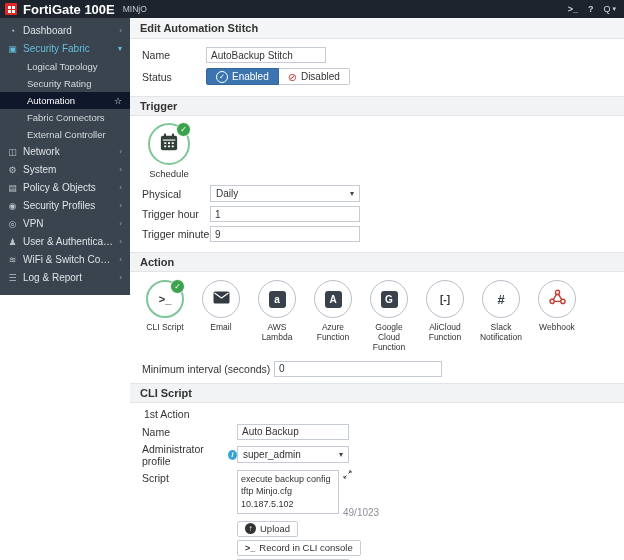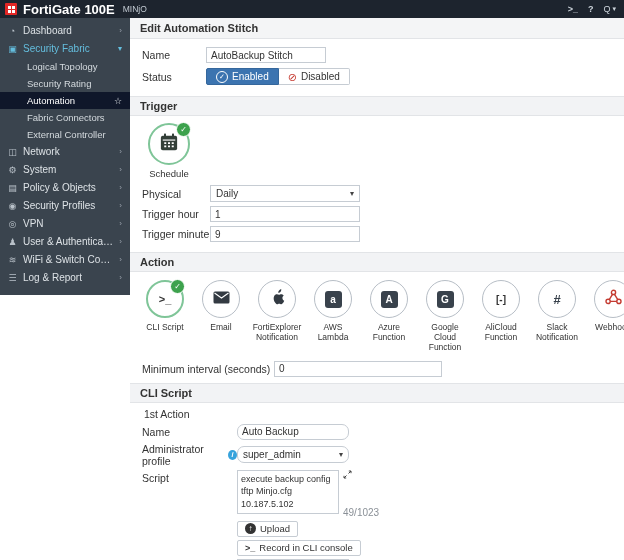--- a/index.html
+++ b/index.html
@@ -38,21 +38,21 @@
 
   
   .main{flex:1;display:flex;flex-direction:column;min-width:0;overflow:hidden;height:542px;}
   .page-header{background:#f4f5f6;border-bottom:1px solid #e2e4e7;padding:4px 10px;font-size:11px;font-weight:bold;flex:none;}
   .section-bar{background:#f2f3f5;border-top:1px solid #e2e4e7;border-bottom:1px solid #e2e4e7;padding:3px 10px;font-size:11px;font-weight:bold;flex:none;}
 
   .pad{padding:8px 12px 6px;}
   .frow{display:flex;align-items:center;margin-bottom:5px;font-size:10.5px;}
   .frow>label{width:64px;flex:none;}
   .txt{border:1px solid #c6ccd3;height:16px;font-size:10px;padding:0 4px;color:#333;font-family:inherit;background:#fff;outline:none;box-sizing:border-box;}
-  .w120{width:120px;}.w150{width:150px;}.w168{width:168px;}.w112{width:112px;border-radius:7px;}
+  .w120{width:120px;}.w150{width:150px;}.w168{width:168px;}.w112{width:112px;}
 
   .seg{display:flex;}
   .seg-btn{display:flex;align-items:center;gap:4px;font-size:10px;height:17px;padding:0 9px;border:1px solid #c6ccd3;background:#fff;color:#333;cursor:pointer;box-sizing:border-box;font-family:inherit;}
   .seg-btn.active{background:#3c74b0;border-color:#35679c;color:#fff;border-radius:2px 0 0 2px;justify-content:space-between;}
   .seg-btn+.seg-btn{border-left:none;border-radius:0 2px 2px 0;}
   .ring-check{width:10px;height:10px;border:1px solid #fff;border-radius:50%;font-size:7px;display:flex;align-items:center;justify-content:center;}
   .slash-ic{color:#c63b31;font-size:11px;line-height:10px;}
 
   
   .trig-pad{padding:7px 12px 6px;}
@@ -274,30 +274,20 @@
                 <span><svg width="17" height="13" viewBox="0 0 17 13">
                     <rect x="0.5" y="0.5" width="16" height="12" rx="1.5" fill="#333a42"></rect>
                     <path d="M1.5 2l7 5 7-5" fill="none" stroke="#fff" stroke-width="1.1"></path>
                   </svg></span>
 
     </div>
     <div class="a-label">Email</div>
   </div>
             <div class="action-item">
     <div class="a-circ">
-                <span><svg width="15" height="17" viewBox="0 0 14 16">
-                    <path fill="#333a42" d="M9.9 2.6c.5-.6.8-1.5.7-2.3-.7 0-1.6.5-2.1 1.1-.5.5-.9 1.4-.8 2.2.8.1 1.7-.4 2.2-1z"></path>
-                    <path fill="#333a42" d="M11.6 8.5c0-1.5 1.2-2.3 1.3-2.3-.7-1-1.8-1.2-2.2-1.2-.9-.1-1.8.5-2.3.5-.5 0-1.2-.5-2-.5-1 0-2 .6-2.5 1.5-1.1 1.9-.3 4.7.8 6.3.5.7 1.1 1.6 1.9 1.5.8 0 1.1-.5 2-.5s1.2.5 2 .5 1.4-.7 1.9-1.5c.6-.8.8-1.7.8-1.7s-1.7-.7-1.7-2.6z"></path>
-                  </svg></span>
-
-    </div>
-    <div class="a-label">FortiExplorer Notification</div>
-  </div>
-            <div class="action-item">
-    <div class="a-circ">
                 <span class="badge-sq">a</span>
 
     </div>
     <div class="a-label">AWS Lambda</div>
   </div>
             <div class="action-item">
     <div class="a-circ">
                 <span class="badge-sq">A</span>
 
     </div>

